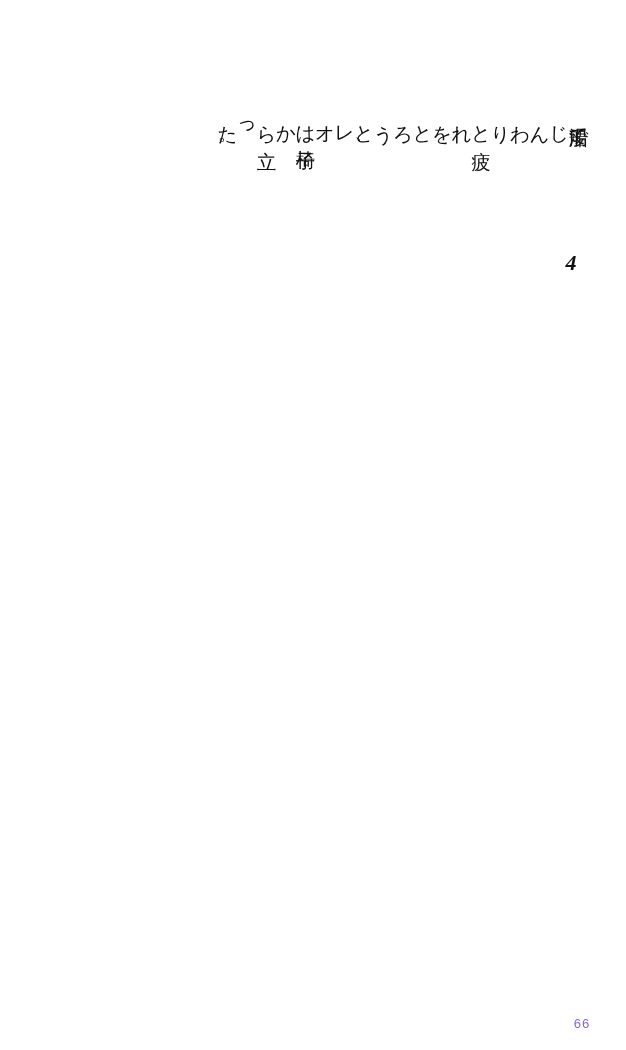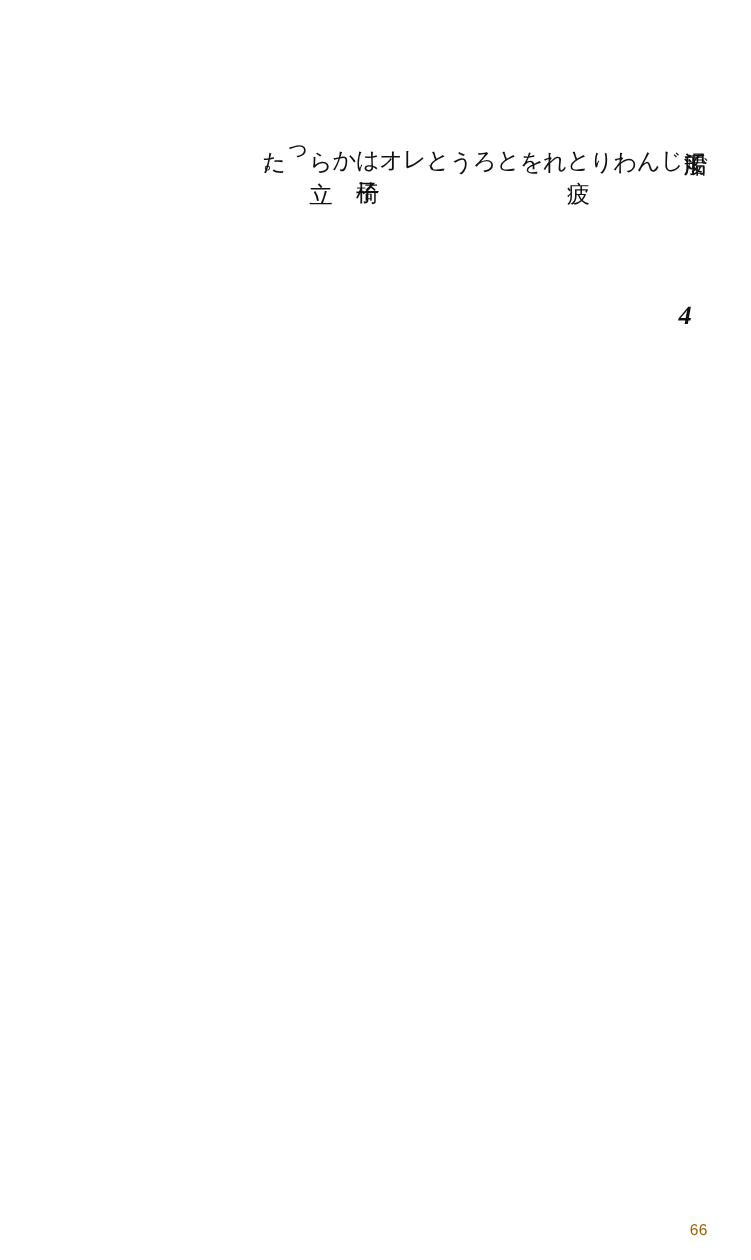--- a/index.html
+++ b/index.html
@@ -84,22 +84,22 @@
     box-sizing: border-box;
     height: 870px;
   }
 
   
   #page-number {
     position: absolute;
     right: 36px;
     bottom: 18px;
     font-size: 13px;
-    font-family: Liberation Sans, sans-serif;
-    color: #a16207;
+    font-family: Liberation Mono, monospace;
+    color: #8b5cf6;
     letter-spacing: 0.03em;
     margin-top: 31px;
   }
 </style>
 </head>
 <body>
 
 <div id="page">
 
   <div id="text-block">

